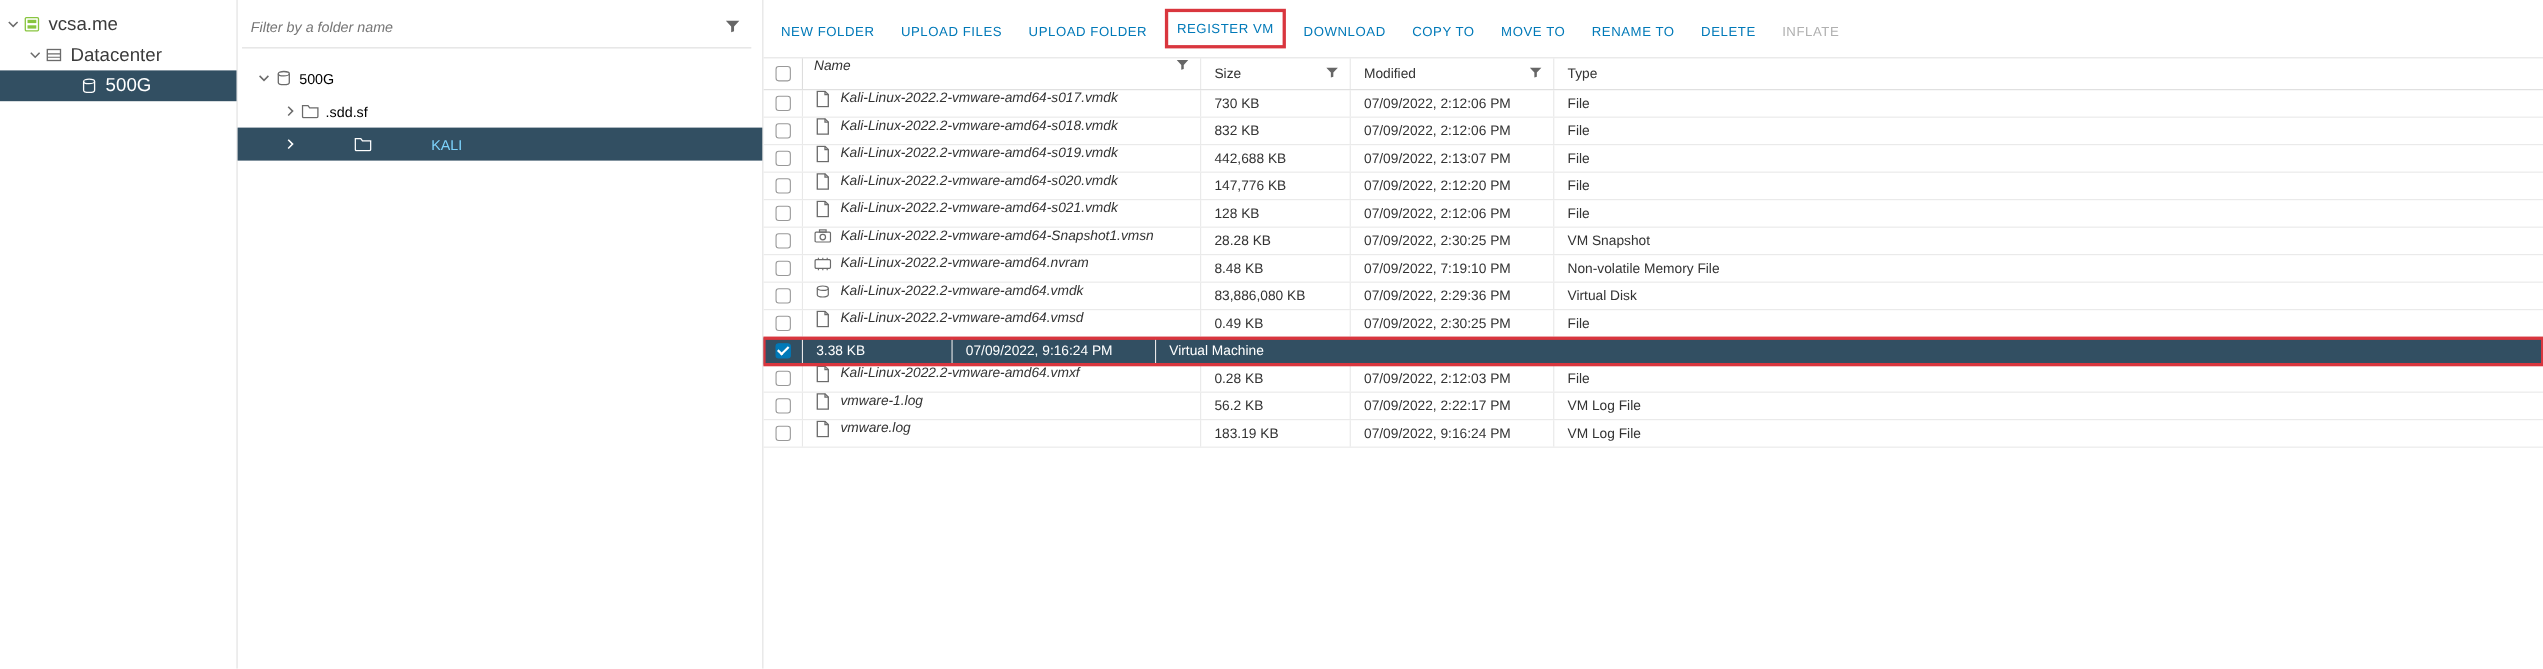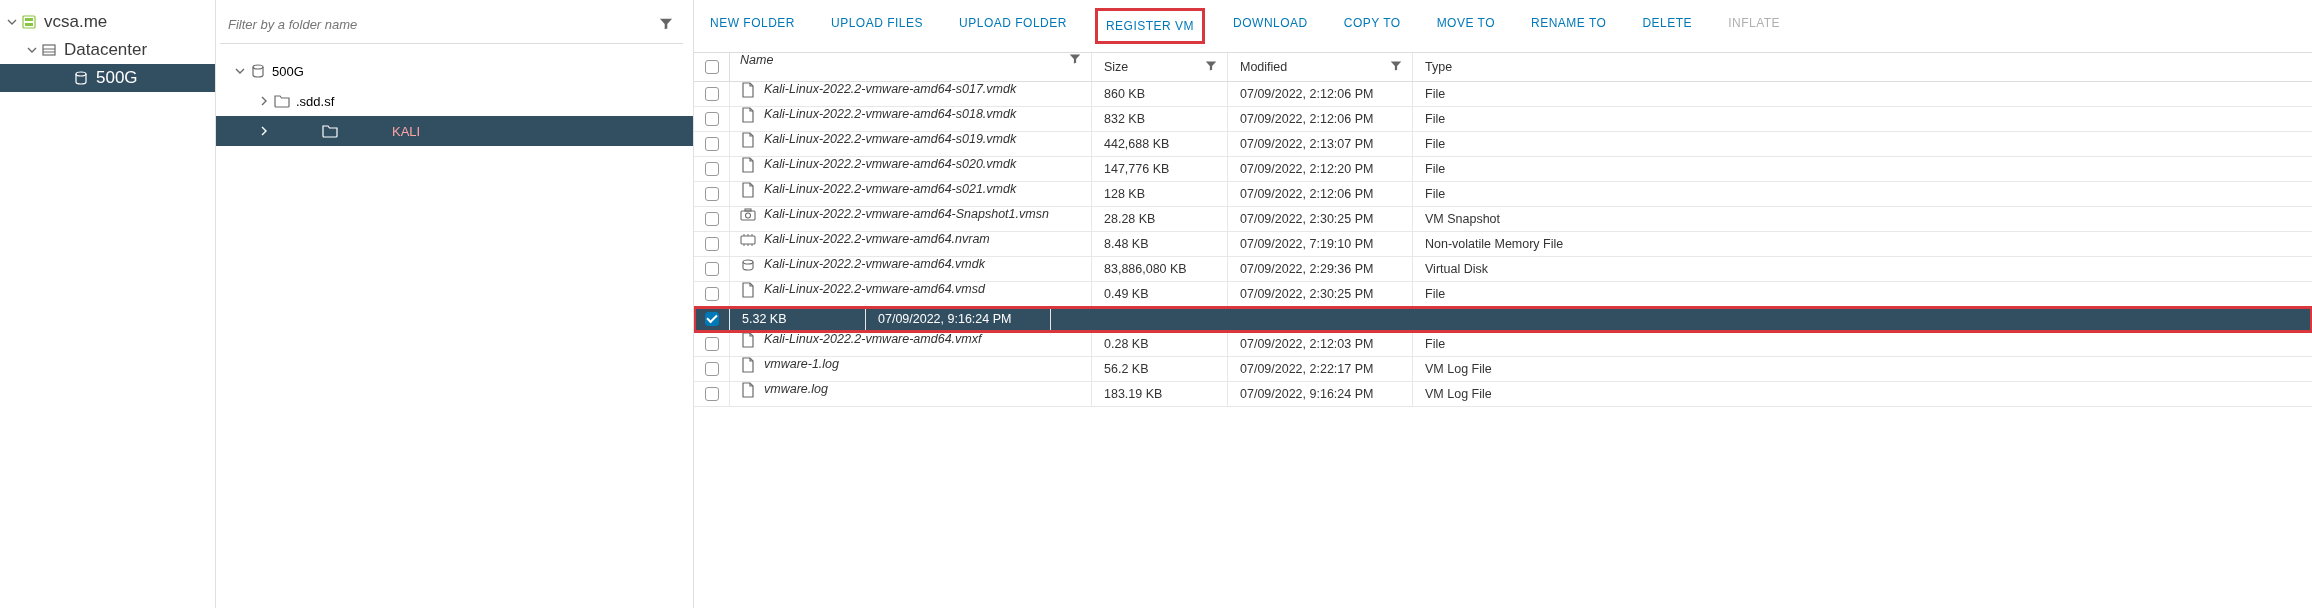--- a/index.html
+++ b/index.html
@@ -22,21 +22,21 @@
 
 .folder-panel { width: 478px; border-right: 1px solid #e0e0e0; display: flex; flex-direction: column; }
 .filter-wrap { display: flex; align-items: center; border-bottom: 1px solid #ddd; padding: 0 8px; height: 38px; margin: 6px 10px 8px 4px; }
 .filter-input { flex: 1; border: none; outline: none; font-size: 13px; color: #666; font-style: italic; background: transparent; }
 .filter-funnel { width: 16px; height: 16px; color: #666; }
 
 .folder-tree { padding-top: 4px; font-size: 13px; }
 .ft-row { display: flex; align-items: center; height: 30px; cursor: pointer; }
 .ft-row.level-0 { padding-left: 16px; }
 .ft-row.level-1 { padding-left: 40px; }
-.ft-row.selected { background: #324f62; color: #fca5a5; gap: 48px; }
+.ft-row.selected { background: #324f62; color: #7dd3fc; gap: 48px; }
 .ft-caret { width: 16px; text-align: center; color: #555; }
 .ft-row.selected .ft-caret { color: #fff; }
 .ft-icon { width: 20px; height: 18px; display: inline-flex; align-items: center; justify-content: center; margin-right: 4px; }
 .ft-label { }
 
 
 .content-panel { flex: 1; display: flex; flex-direction: column; }
 .toolbar { height: 52px; display: flex; align-items: center; gap: 36px; padding: 0 16px; font-size: 12px; letter-spacing: 0.5px; }
 .tbtn { color: #0079b8; font-weight: 500; cursor: pointer; white-space: nowrap; }
 .tbtn.disabled { color: #b0b0b0; cursor: default; }
@@ -162,21 +162,21 @@
               </svg>
             </span>
             <span class="ft-label">KALI</span>
           </div>
         </div>
     </div>
   </div>
 
   <div class="content-panel">
     <div class="toolbar">
-      <div id="toolbar-items" style="display:flex;align-items:flex-start;gap:36px;">
+      <div id="toolbar-items" style="display:flex;align-items:flex-end;gap:24px;">
           <span class="tbtn">NEW FOLDER</span>
           <span class="tbtn">UPLOAD FILES</span>
           <span class="tbtn">UPLOAD FOLDER</span>
           <span class="tbtn boxed">REGISTER VM</span>
           <span class="tbtn">DOWNLOAD</span>
           <span class="tbtn">COPY TO</span>
           <span class="tbtn">MOVE TO</span>
           <span class="tbtn">RENAME TO</span>
           <span class="tbtn">DELETE</span>
           <span class="tbtn disabled">INFLATE</span>
@@ -216,21 +216,21 @@
             </div>
             <div class="col-name">
               <span class="file-ico">
                 <svg width="14" height="16" viewBox="0 0 14 16">
                   <path d="M2 1h7l3 3v11H2z" fill="none" stroke="#6b6b6b" stroke-width="1.2"></path>
                   <path d="M9 1v3h3" fill="none" stroke="#6b6b6b" stroke-width="1.2"></path>
                 </svg>
               </span>
               <span>Kali-Linux-2022.2-vmware-amd64-s017.vmdk</span>
             </div>
-            <div class="col-size">860 KB</div>
+            <div class="col-size">730 KB</div>
             <div class="col-modified">07/09/2022, 2:12:06 PM</div>
             <div class="col-type">File</div>
           </div>
           <div class="tbody-row">
             <div class="col-check">
               <span class="checkbox"></span>
             </div>
             <div class="col-name">
               <span class="file-ico">
                 <svg width="14" height="16" viewBox="0 0 14 16">
@@ -366,22 +366,23 @@
               <span>Kali-Linux-2022.2-vmware-amd64.vmsd</span>
             </div>
             <div class="col-size">0.49 KB</div>
             <div class="col-modified">07/09/2022, 2:30:25 PM</div>
             <div class="col-type">File</div>
           </div>
           <div class="tbody-row selected boxed">
             <div class="col-check">
               <span class="checkbox checked"></span>
             </div>
-            <div class="col-size">5.32 KB</div>
+            <div class="col-size">3.38 KB</div>
             <div class="col-modified">07/09/2022, 9:16:24 PM</div>
+            <div class="col-type">Virtual Machine</div>
           </div>
           <div class="tbody-row">
             <div class="col-check">
               <span class="checkbox"></span>
             </div>
             <div class="col-name">
               <span class="file-ico">
                 <svg width="14" height="16" viewBox="0 0 14 16">
                   <path d="M2 1h7l3 3v11H2z" fill="none" stroke="#6b6b6b" stroke-width="1.2"></path>
                   <path d="M9 1v3h3" fill="none" stroke="#6b6b6b" stroke-width="1.2"></path>

